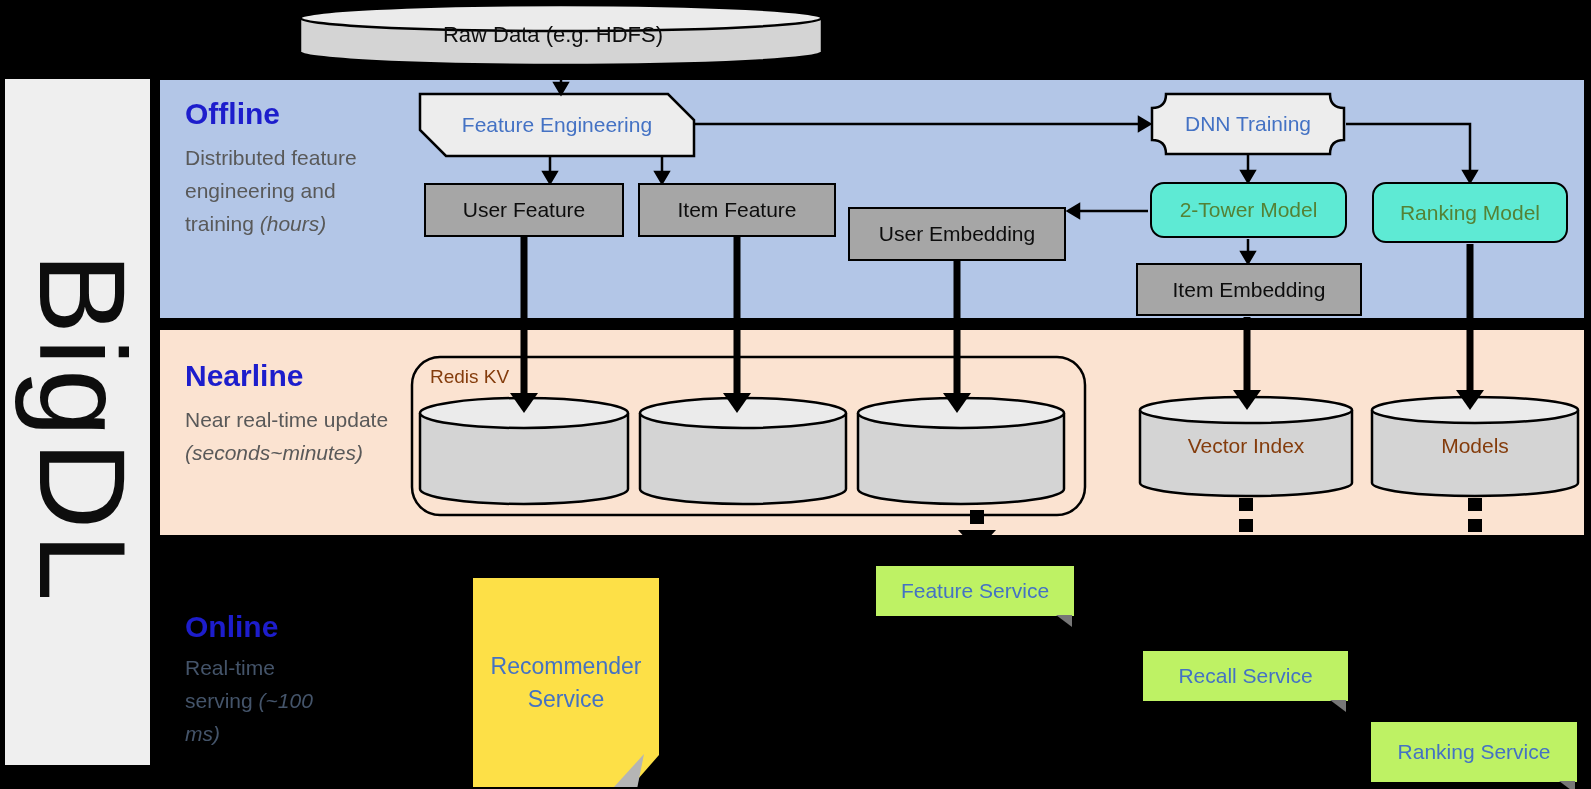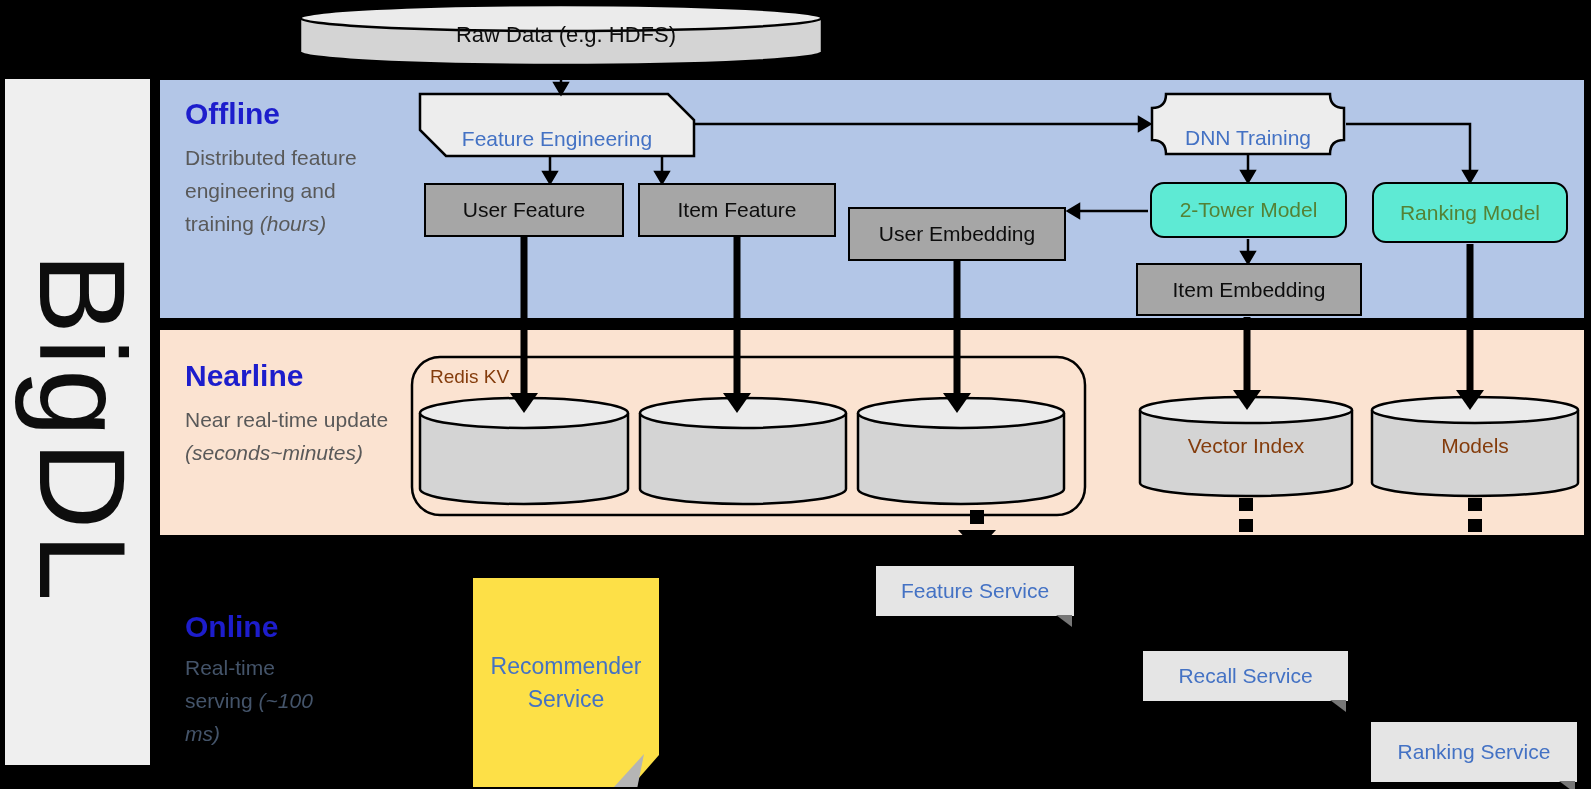--- a/index.html
+++ b/index.html
@@ -28,26 +28,26 @@
   .band-sub em { font-style:italic; }
   .band-sub.dark { color:#44546a; }
 
   
   .node {
     position:absolute; display:flex; align-items:center; justify-content:center;
     text-align:center; font-size:21px; box-sizing:border-box;
   }
   .gray-box  { background:#a6a6a6; border:2.5px solid #000; color:#0d0d0d; }
   .round-box { background:#5eead4; border:2.5px solid #000; border-radius:14px; color:#548235; }
-  .shape-label { color:#4472c4;margin-top:14px; }     
+  .shape-label { color:#4472c4; }     
   .brown { color:#843c0c; }
 
   
   .service {
-    position:absolute; background:#e5e5e5; color:#4472c4; font-size:21px;
+    position:absolute; background:#bef264; color:#4472c4; font-size:21px;
     display:flex; align-items:center; justify-content:center;
   }
   .service .fold {
     position:absolute; right:2px; bottom:-11px; width:0; height:0;
     border-left:16px solid transparent; border-top:12px solid #777;
   }
   .doc {
     position:absolute; left:473px; top:578px; width:186px; height:209px;
     background:#fde047; color:#4472c4; font-size:23px; line-height:1.4;
     display:flex; align-items:center; justify-content:center; text-align:center;
@@ -161,21 +161,21 @@
       <polygon points="958,530 996,530 977,551"></polygon>
 
       <rect x="1239" y="498" width="14" height="13"></rect>
       <rect x="1239" y="519" width="14" height="13"></rect>
 
       <rect x="1468" y="498" width="14" height="13"></rect>
       <rect x="1468" y="519" width="14" height="13"></rect>
     </g>
   </svg>
 
-  <div class="node" style="left:305px; top:10px; width:522px; height:50px; font-size:22px; color:#0d0d0d;">Raw Data (e.g. HDFS)</div>
+  <div class="node" style="left:292px; top:10px; width:522px; height:50px; font-size:22px; color:#0d0d0d;">Raw Data (e.g. HDFS)</div>
 
   <div class="band-title" style="left:185px; top:97px;">Offline</div>
   <div class="band-sub" style="left:185px; top:142px; width:222px;">
     <span>Distributed feature engineering and training</span>
     <em>(hours)</em>
   </div>
 
   <div class="node shape-label" style="left:420px; top:94px; width:274px; height:62px;">Feature Engineering</div>
 
   <div class="node gray-box" style="left:424px; top:183px; width:200px; height:54px;">User Feature</div>

